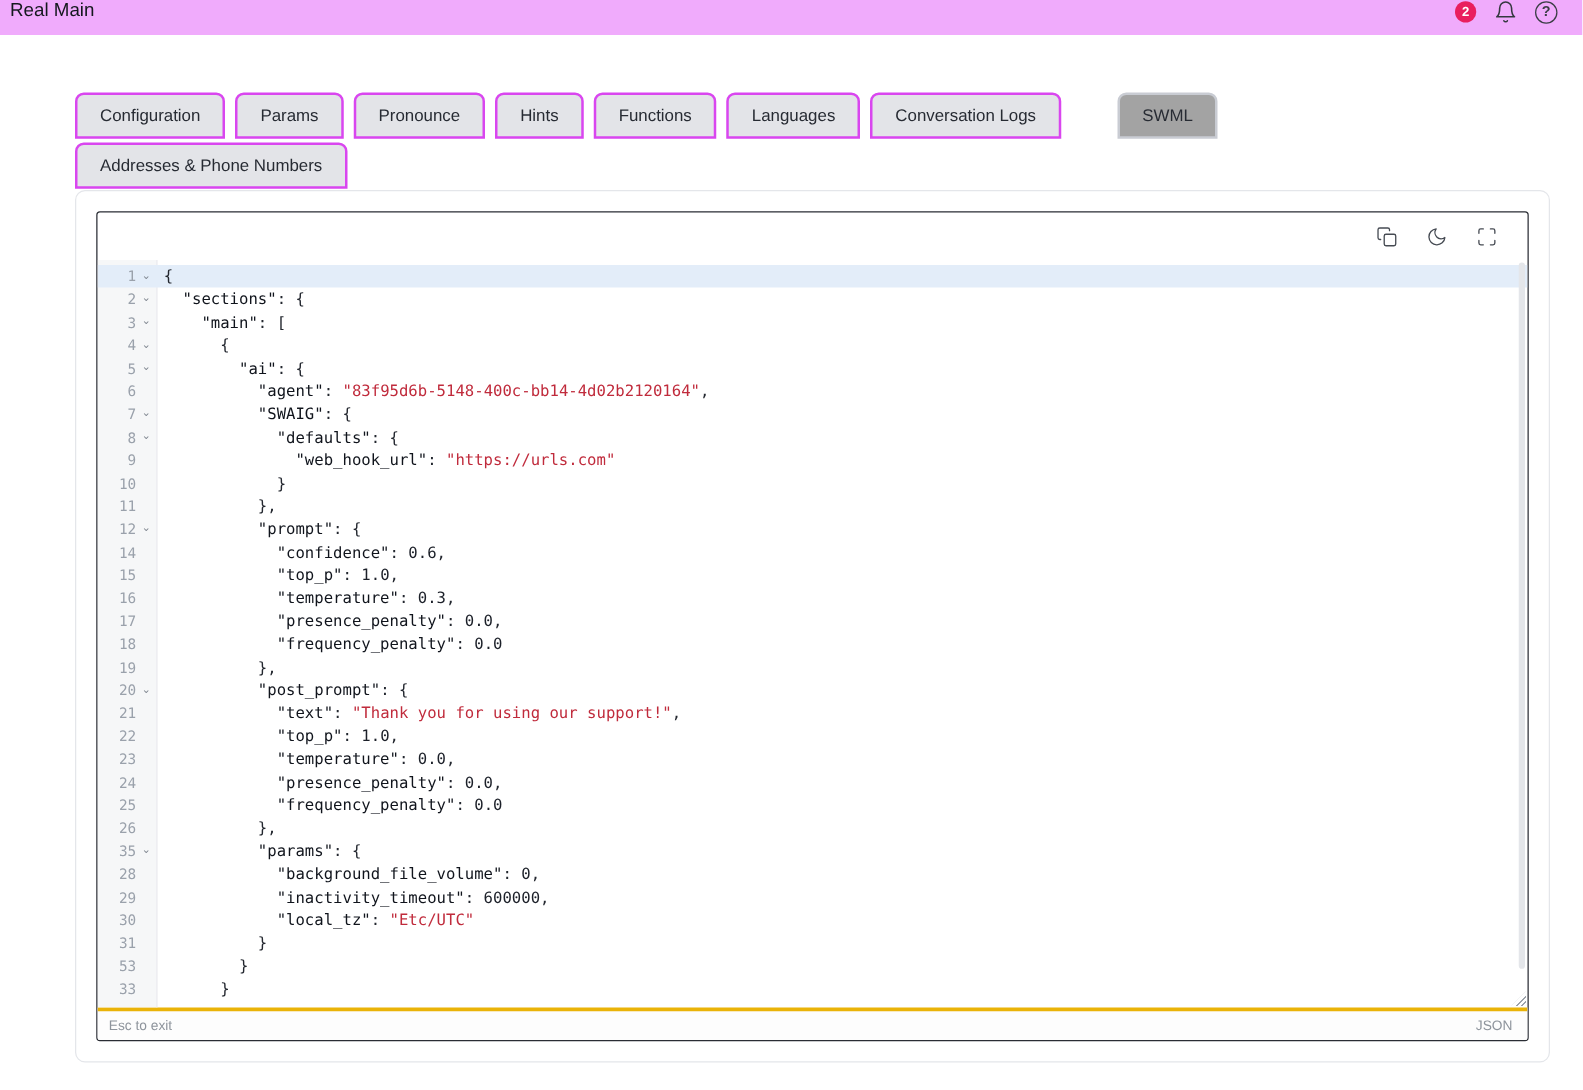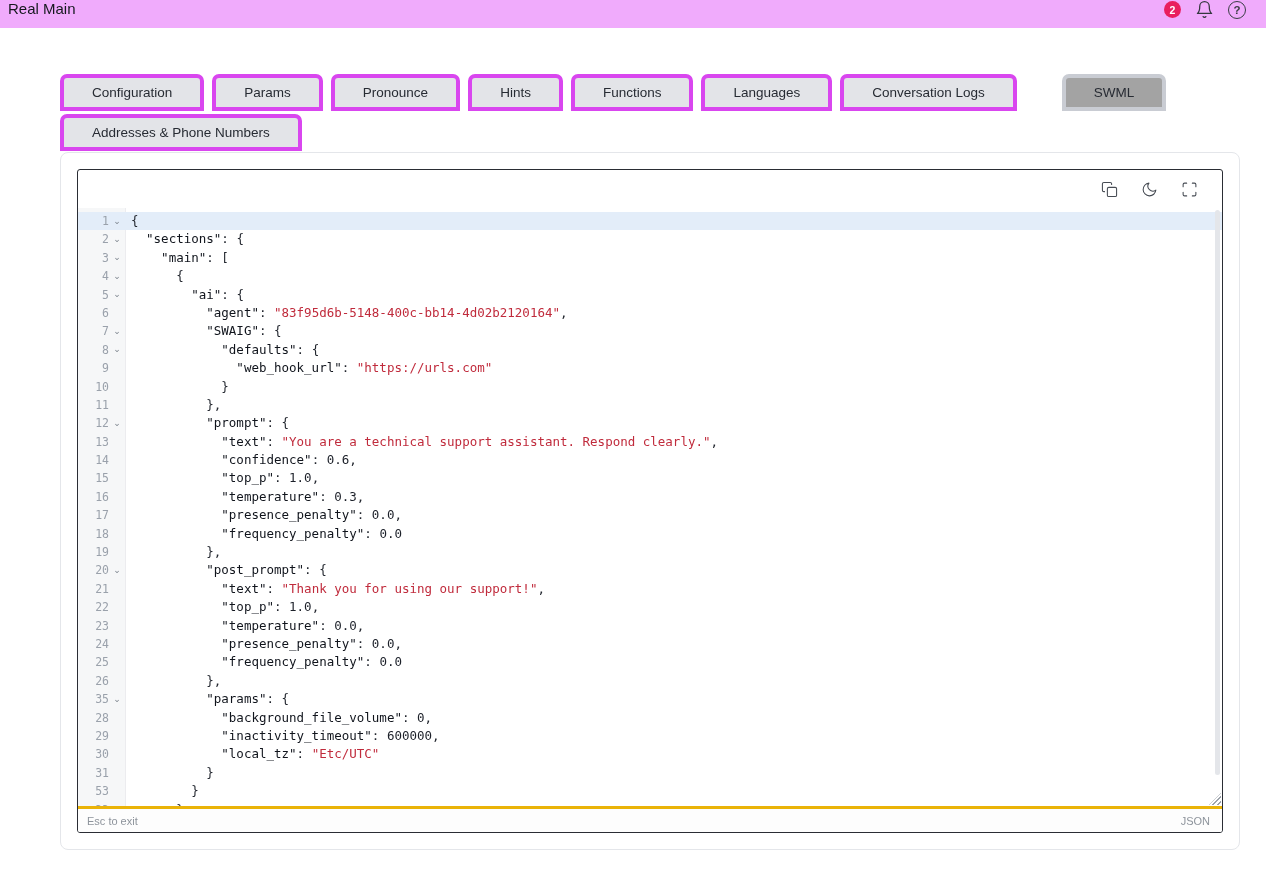--- a/index.html
+++ b/index.html
@@ -13,21 +13,21 @@
   .page-title{font-size:15px;font-weight:500;color:#15181e;}
   .top-actions{margin-left:auto;display:flex;align-items:center;gap:14px;}
   .badge{width:17px;height:17px;border-radius:50%;background:var(--badge);color:#fff;font-size:10.5px;font-weight:700;display:flex;align-items:center;justify-content:center;}
   .icon-btn{background:none;border:none;padding:0;cursor:pointer;color:#34383f;display:flex;align-items:center;justify-content:center;}
   .icon-btn svg{stroke:currentColor;fill:none;stroke-width:1.6;stroke-linecap:round;stroke-linejoin:round;}
   .help-circle{width:18px;height:18px;border:1.6px solid #3a3e45;border-radius:50%;color:#3a3e45;font-size:11.5px;font-weight:700;display:flex;align-items:center;justify-content:center;box-sizing:border-box;}
   
   .tab-bar{margin:46px 0 0 60px;}
   .tab-row{display:flex;}
   .tab-row + .tab-row{margin-top:3px;}
-  .tab{height:37px;padding:0 28px;display:flex;align-items:center;background:#e3e4e8;border:4px solid #d946ef;border-radius:7px 7px 0 0;margin-right:8px;font-size:13.5px;color:#272b33;box-sizing:border-box;cursor:pointer;white-space:nowrap;}
+  .tab{height:37px;padding:0 18px;display:flex;align-items:center;background:#e3e4e8;border:2px solid #d946ef;border-radius:7px 7px 0 0;margin-right:8px;font-size:13.5px;color:#272b33;box-sizing:border-box;cursor:pointer;white-space:nowrap;}
   .tab.active{background:#a3a3a3;border-color:#c9ccd3;margin-left:37px;}
   
   .content-card{margin:1px 26px 0 60px;height:698px;border:1px solid #e4e6ea;border-radius:8px;padding:16px;box-sizing:border-box;background:#fff;}
   
   .editor{height:100%;border:1px solid #2a2d34;border-radius:3px;display:flex;flex-direction:column;box-sizing:border-box;overflow:hidden;background:#fff;}
   .editor-toolbar{height:38px;flex:none;display:flex;align-items:center;justify-content:flex-end;gap:23px;padding-right:24px;}
   .editor-toolbar .icon-btn{width:17px;height:17px;color:#464b53;}
   .editor-toolbar svg{width:17px;height:17px;stroke-width:1.5;}
   .code-area{flex:1;position:relative;overflow:hidden;font-family:"DejaVu Sans Mono","Liberation Mono",monospace;font-size:12.5px;line-height:18.4px;color:var(--code-text);}
   .gutter-bg{position:absolute;left:0;top:0;bottom:0;width:47px;background:#f6f7f8;border-right:1px solid #ececef;}
@@ -197,27 +197,20 @@
           </div>
           <div class="code-row">
             <div class="gutter">
               <span class="ln">12</span>
               <span class="fold">⌄</span>
             </div>
             <div class="code-line"><span class="tok-p">          </span><span class="tok-k">"prompt"</span><span class="tok-p">: {</span></div>
           </div>
           <div class="code-row">
             <div class="gutter">
-              <span class="ln">13</span>
-              <span class="fold"></span>
-            </div>
-            <div class="code-line"><span class="tok-p">            </span><span class="tok-k">"text"</span><span class="tok-p">: </span><span class="tok-s">"You are a technical support assistant. Respond clearly."</span><span class="tok-p">,</span></div>
-          </div>
-          <div class="code-row">
-            <div class="gutter">
               <span class="ln">14</span>
               <span class="fold"></span>
             </div>
             <div class="code-line"><span class="tok-p">            </span><span class="tok-k">"confidence"</span><span class="tok-p">: </span><span class="tok-n">0.6</span><span class="tok-p">,</span></div>
           </div>
           <div class="code-row">
             <div class="gutter">
               <span class="ln">15</span>
               <span class="fold"></span>
             </div>

